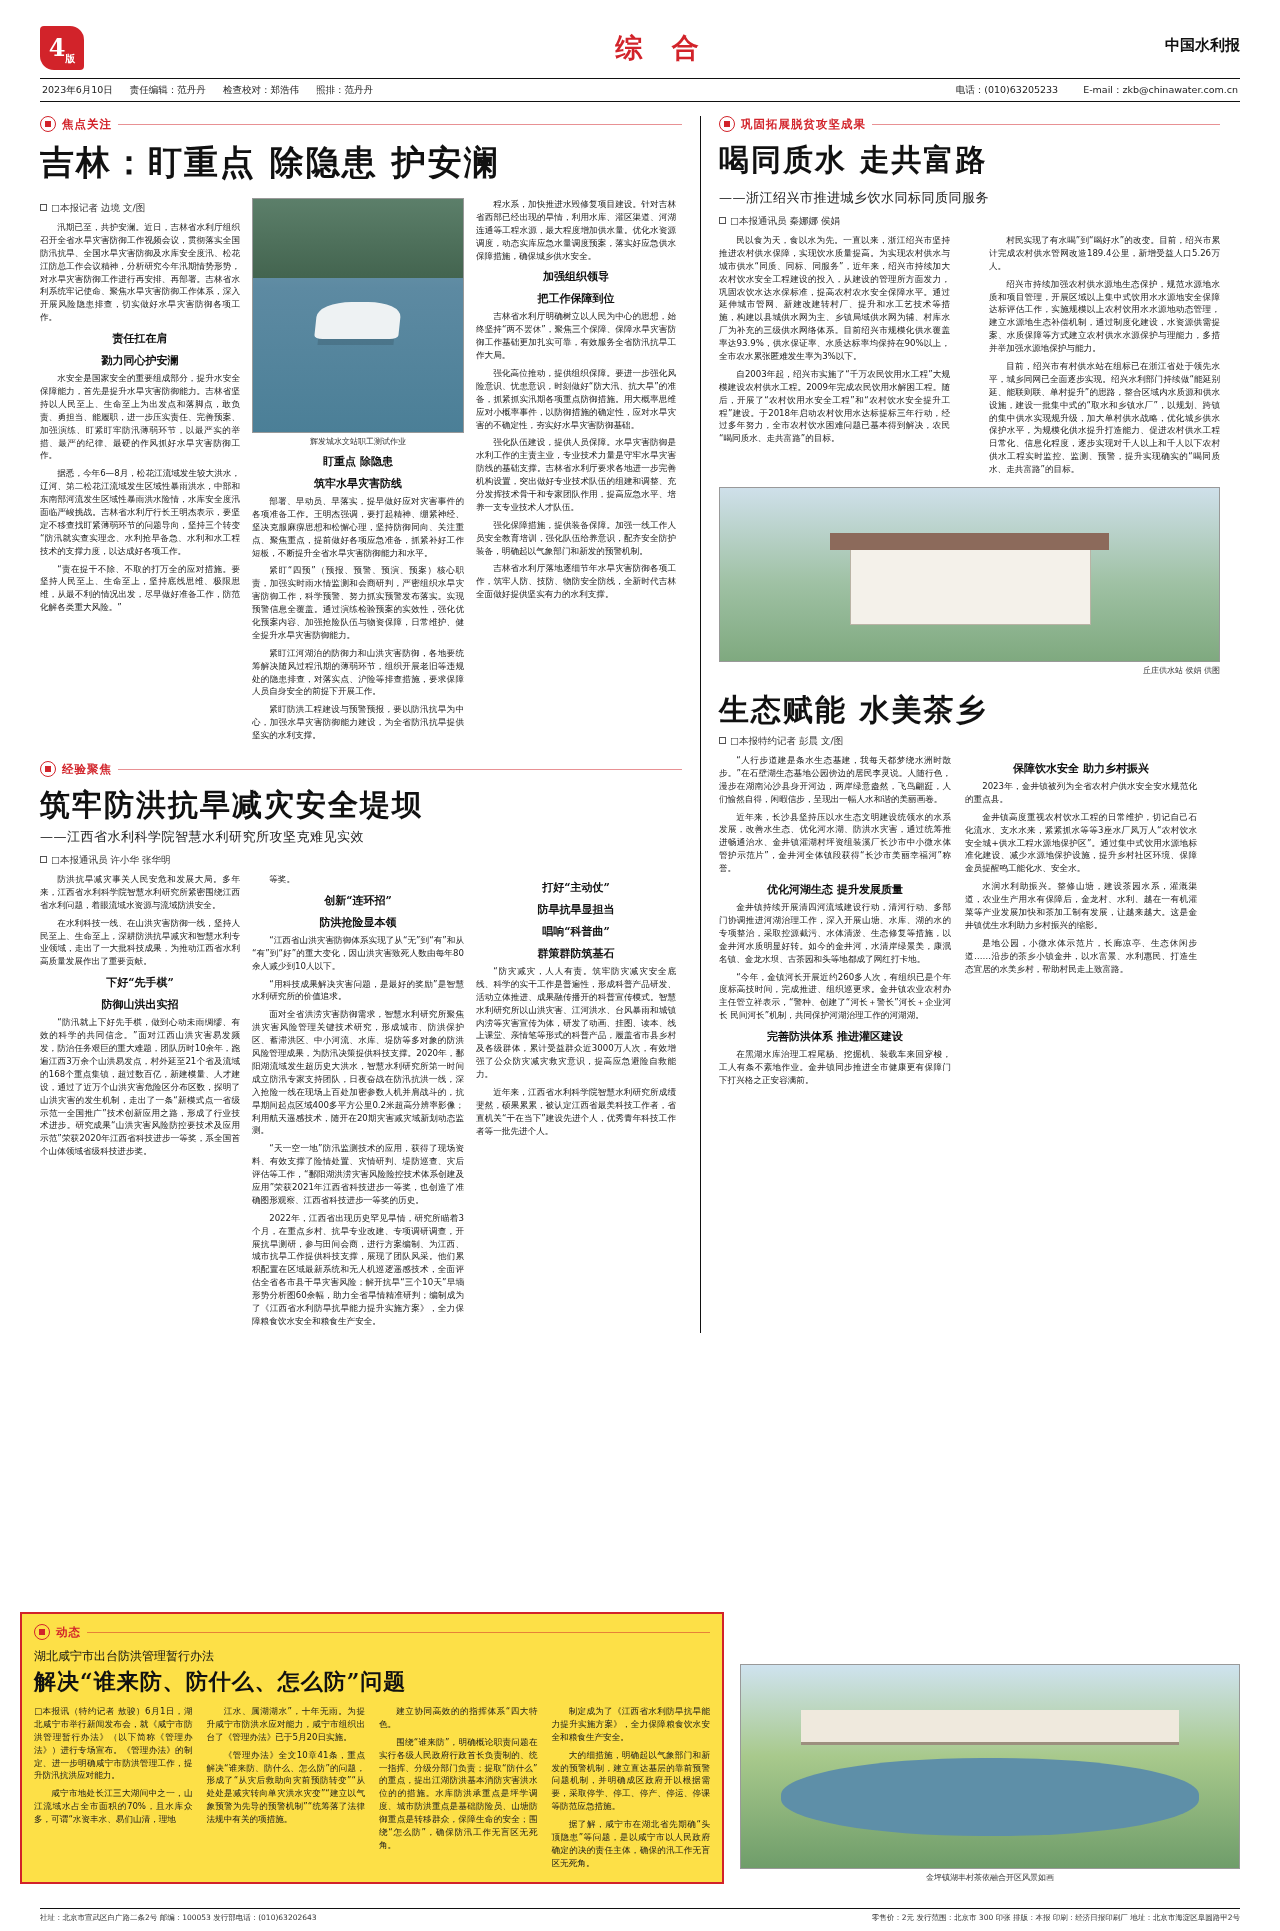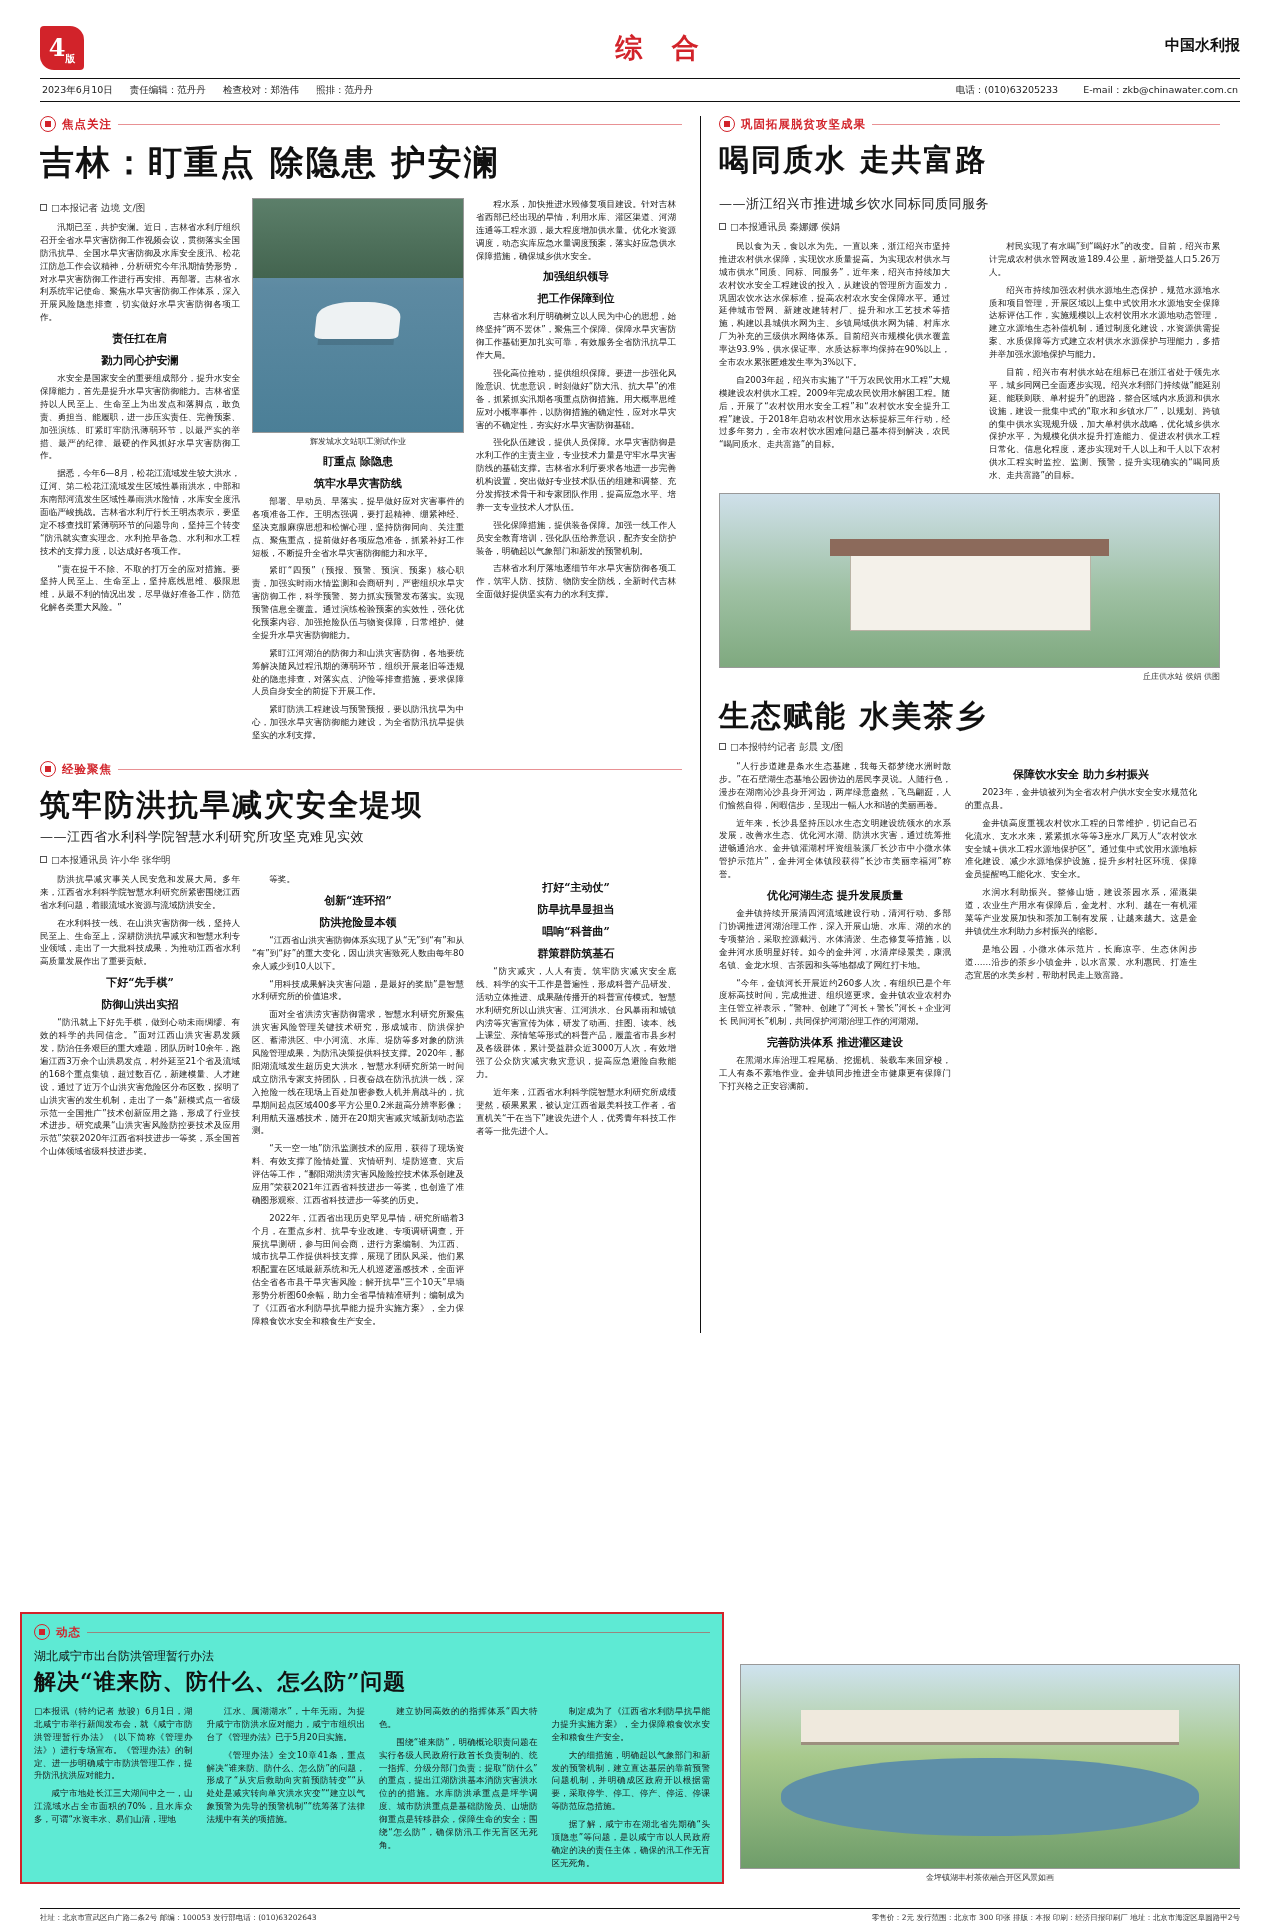--- a/index.html
+++ b/index.html
@@ -98,21 +98,21 @@
     background:#8c6a5b;}
   .ph.village { background:linear-gradient(#cfe3ef 0%, #a8c98c 45%, #6f9d6a 100%); height:205px; }
   .ph.village:before{content:"";position:absolute;left:8%;top:46%;width:84%;height:38%;
     background:#5e8fa8;border-radius:48%;}
   .ph.village:after{content:"";position:absolute;left:12%;top:22%;width:76%;height:16%;
     background:#efe9dd;border-bottom:3px solid #9c8f7e;}
 
   
   .dyn-box {
     position:absolute; left:20px; top:1612px; width:704px; height:272px;
-    border:2px solid #d2232a; padding:10px 12px; background:#5eead4;
+    border:2px solid #d2232a; padding:10px 12px; background:#fde047;
   }
   .dyn-kicker { font-size:12px; color:#111; margin:2px 0 2px; font-family:Liberation Serif, serif;}
   .dyn-title { font-family:"DejaVu Serif","Liberation Serif",serif; font-size:22px;
                font-weight:bold; margin:2px 0 8px; letter-spacing:1px;}
   .footer-bar {
     position:absolute; left:40px; right:40px; bottom:8px;
     border-top:1px solid #111; padding-top:4px;
     display:flex; justify-content:space-between; font-size:7.5px; color:#333;
   }
   .right-photo-wrap { position:absolute; right:40px; bottom:48px; width:500px; }
@@ -233,21 +233,21 @@
       </div>
     </div>
 
     <div class="col-right">
 
       <div class="sec-head">
         <span class="dot"></span>
         <span class="label">巩固拓展脱贫攻坚成果</span>
         <span class="rule"></span>
       </div>
-      <h1 class="headline" style="font-size:30px;margin-bottom:14px;">喝同质水 走共富路</h1>
+      <h1 class="headline" style="font-size:30px;margin-bottom:8px;">喝同质水 走共富路</h1>
       <div class="subhead">——浙江绍兴市推进城乡饮水同标同质同服务</div>
       <div class="byline">
         <span class="box"></span><span>□本报通讯员 秦娜娜 侯娟</span>
       </div>
 
       <div style="display:flex;gap:14px;">
         <div style="width:232px;">
           <p class="body">民以食为天，食以水为先。一直以来，浙江绍兴市坚持推进农村供水保障，实现饮水质量提高。为实现农村供水与城市供水“同质、同标、同服务”，近年来，绍兴市持续加大农村饮水安全工程建设的投入，从建设的管理所方面发力，巩固农饮水达水保标准，提高农村农水安全保障水平。通过延伸城市管网、新建改建转村厂、提升和水工艺技术等措施，构建以县城供水网为主、乡镇局域供水网为辅、村库水厂为补充的三级供水网络体系。目前绍兴市规模化供水覆盖率达93.9%，供水保证率、水质达标率均保持在90%以上，全市农水累张匿难发生率为3%以下。</p>
           <p class="body">自2003年起，绍兴市实施了“千万农民饮用水工程”大规模建设农村供水工程。2009年完成农民饮用水解困工程。随后，开展了“农村饮用水安全工程”和“农村饮水安全提升工程”建设。于2018年启动农村饮用水达标提标三年行动，经过多年努力，全市农村饮水困难问题已基本得到解决，农民“喝同质水、走共富路”的目标。</p>
         </div>

